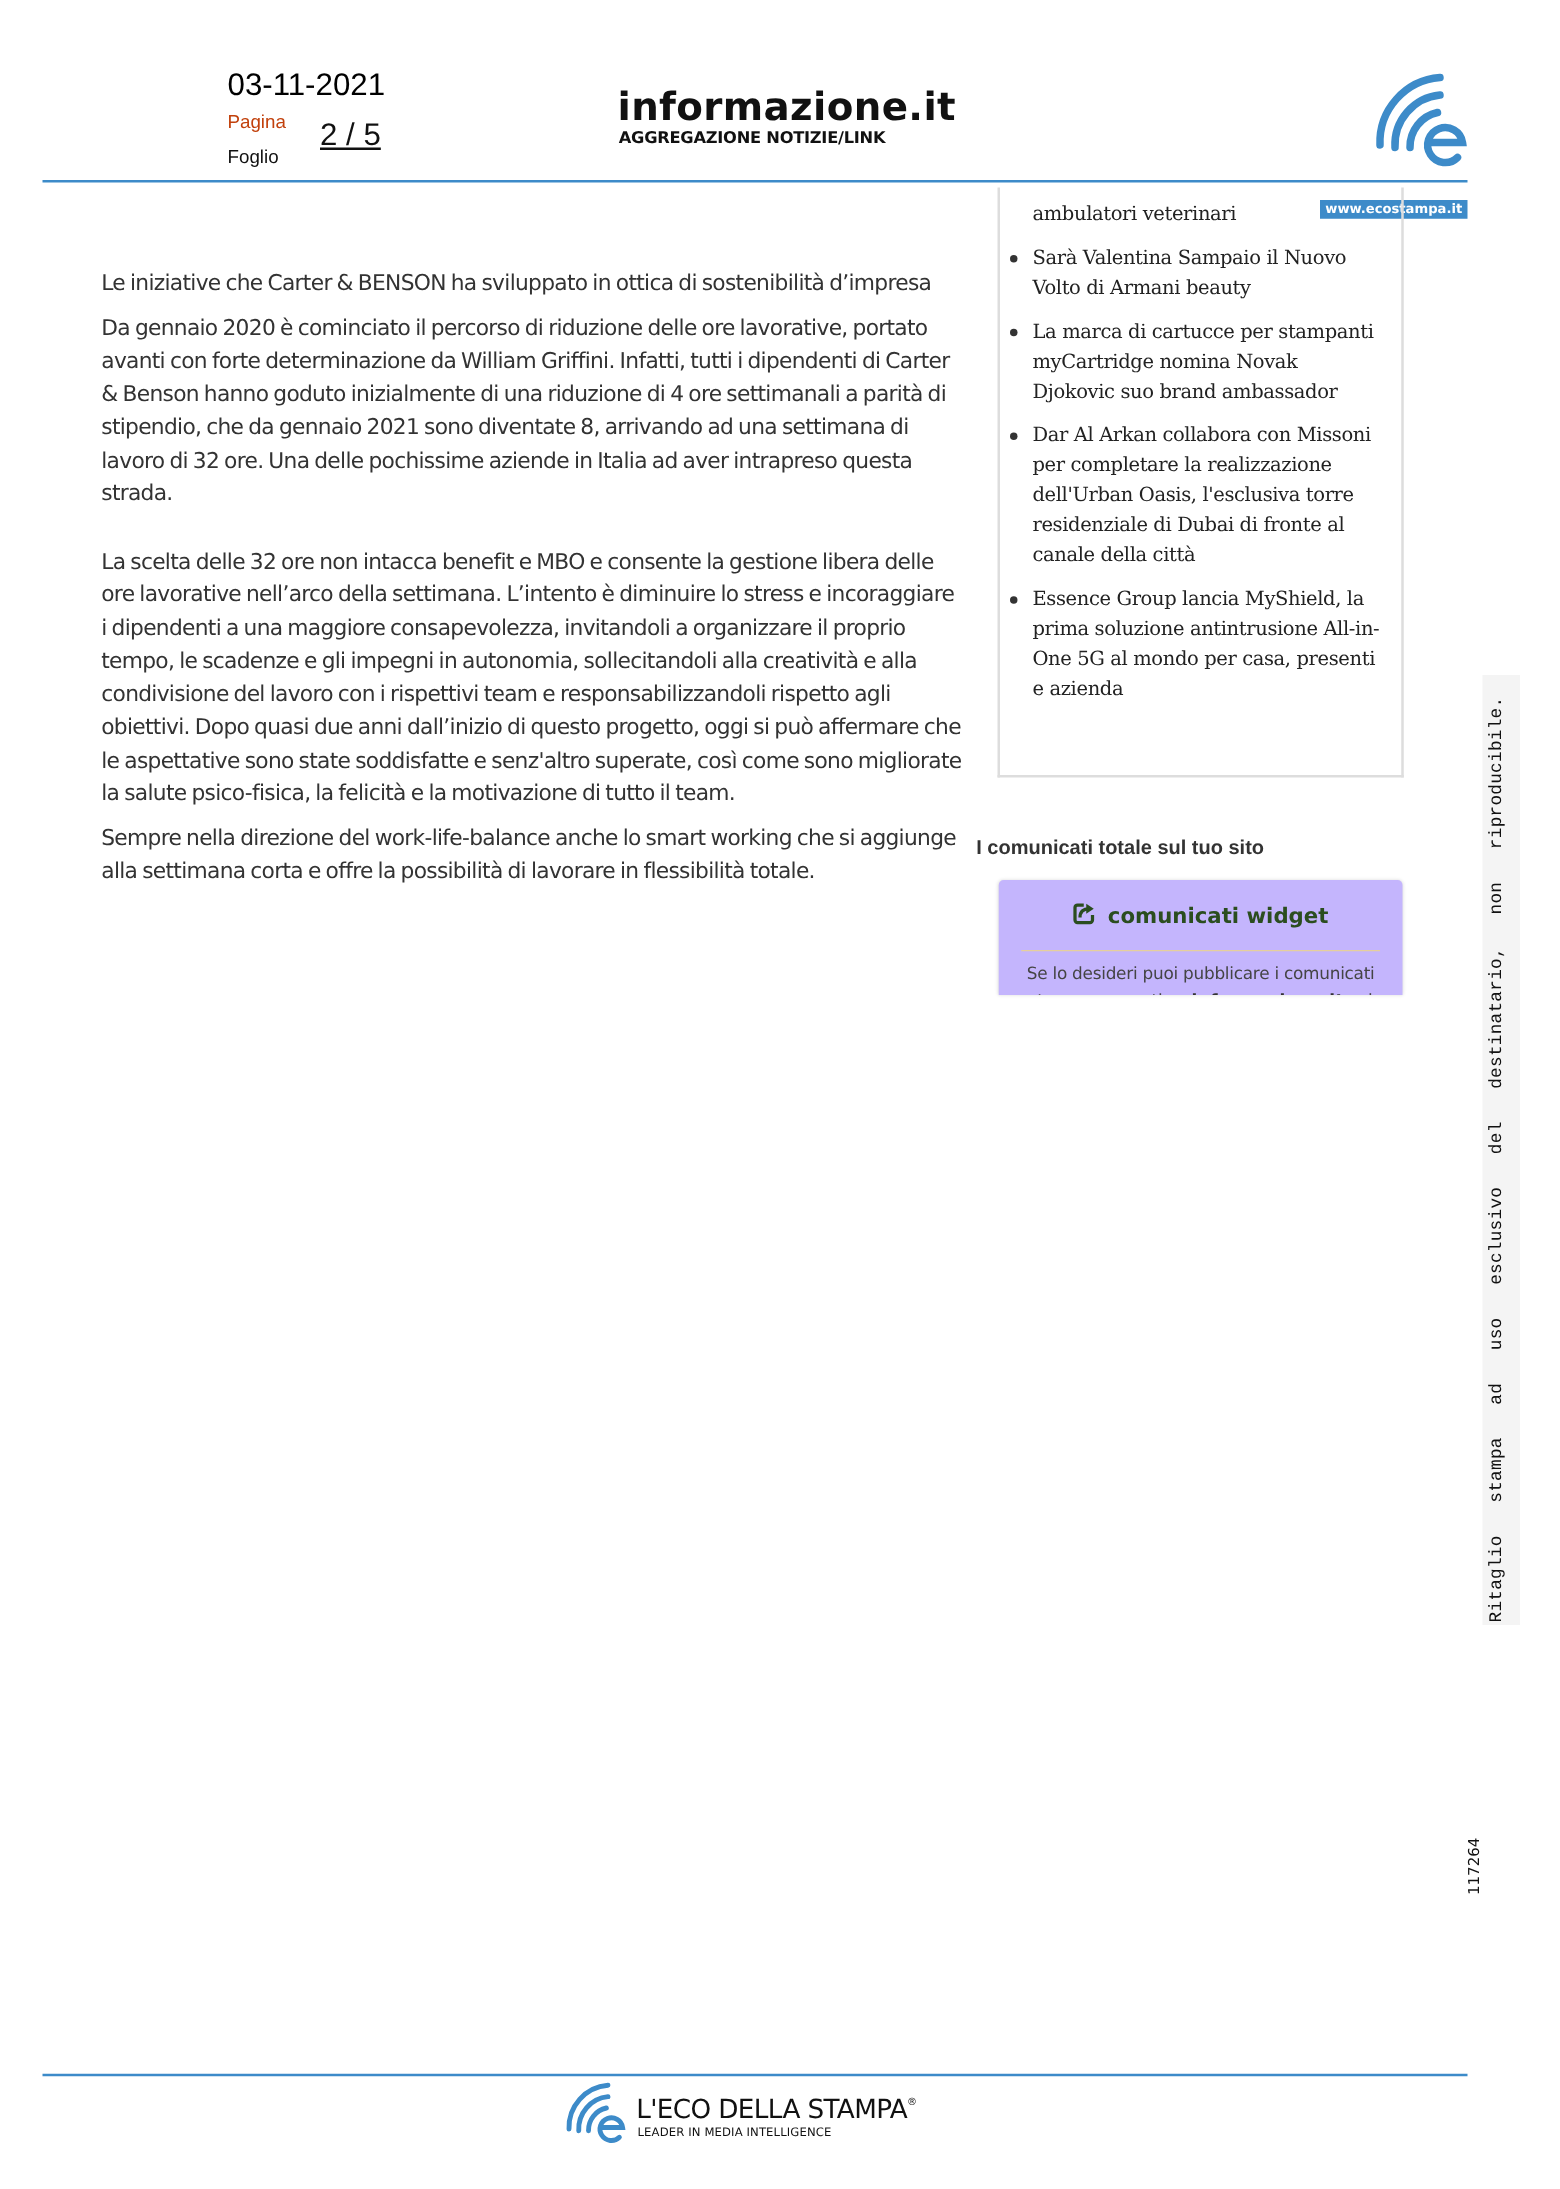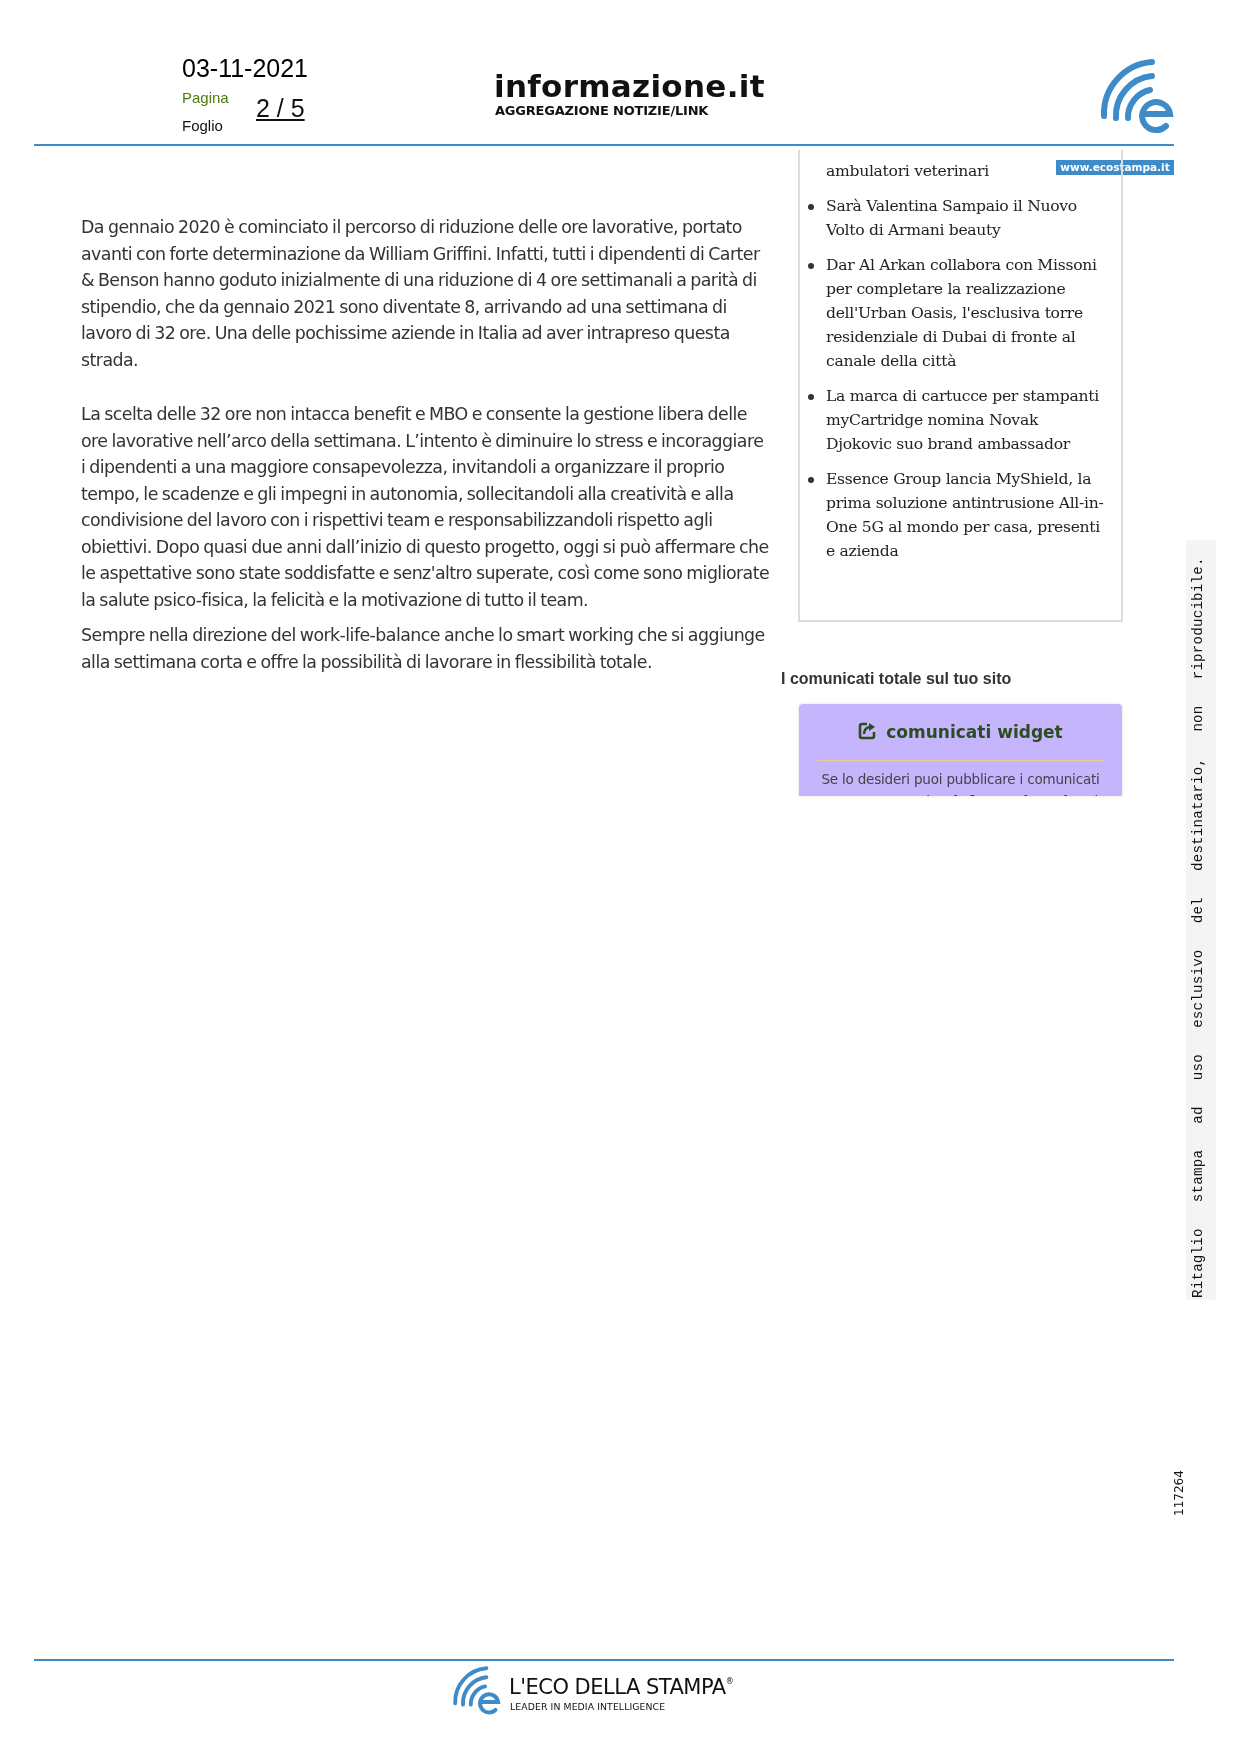--- a/index.html
+++ b/index.html
@@ -1,20 +1,20 @@
 <!DOCTYPE html>
 <html><head>
   <meta charset="utf-8">
   <style>
     html, body { margin: 0; padding: 0; background: #ffffff; }
     body { width: 1248px; height: 1751px; position: relative; overflow: hidden; font-family: "Liberation Sans", sans-serif; color: #222; }
 
     
     .hdr-date { position: absolute; left: 182px; top: 54px; font-size: 25px; color: #000000; font-family: "Liberation Sans", sans-serif; }
-    .hdr-pagina { position: absolute; left: 182px; top: 89px; font-size: 15px; color: #4d7c0f; }
+    .hdr-pagina { position: absolute; left: 182px; top: 89px; font-size: 15px; color: #c2410c; }
     .hdr-foglio { position: absolute; left: 182px; top: 117px; font-size: 15px; color: #111; }
     .hdr-foglio-val { position: absolute; left: 256px; top: 94px; font-size: 25px; color: #111; text-decoration: underline; }
     .hdr-brand { position: absolute; left: 494px; top: 68px; font-size: 31px; font-weight: bold; letter-spacing: 0.3px; color: #111; font-family: "DejaVu Sans", sans-serif; }
     .hdr-sub { position: absolute; left: 495px; top: 103px; font-size: 13px; font-weight: bold; color: #111; font-family: "DejaVu Sans", sans-serif; letter-spacing: -0.2px; }
     .hdr-rule { position: absolute; left: 34px; top: 144px; width: 1140px; height: 2px; background: #3d8bc9; }
     .eco-logo { position: absolute; left: 1096px; top: 56px; width: 80px; height: 80px; }
     .eco-url { position: absolute; left: 1056px; top: 144px; width: 118px; height: 15px; background: #3d8bc9; color: #fff; font-size: 10.5px; font-weight: bold; text-align: center; line-height: 15px; font-family: "DejaVu Sans", sans-serif; margin-top: 16px; }
 
     
     .article { position: absolute; left: 81px; top: 214px; width: 690px; font-family: "DejaVu Sans", sans-serif; font-size: 17.4px; line-height: 26.5px; color: #333; letter-spacing: -0.55px; word-spacing: -1px; }
@@ -64,32 +64,33 @@
     <path d="M8 60 A52 52 0 0 1 56 6"></path>
     <path d="M20 62 A40 40 0 0 1 56 20"></path>
     <path d="M32 62 A28 28 0 0 1 54 34"></path>
     <path d="M48 58 L74 58 A14 14 0 1 0 70 70"></path>
   </g>
 </svg>
 <div class="hdr-rule"></div>
 <div class="eco-url">www.ecostampa.it</div>
 
 <div class="article">
+  <p>Le iniziative che Carter &amp; BENSON ha sviluppato in ottica di sostenibilità d’impresa</p>
   <p>Da gennaio 2020 è cominciato il percorso di riduzione delle ore lavorative, portato avanti con forte determinazione da William Griffini. Infatti, tutti i dipendenti di Carter &amp; Benson hanno goduto inizialmente di una riduzione di 4 ore settimanali a parità di stipendio, che da gennaio 2021 sono diventate 8, arrivando ad una settimana di lavoro di 32 ore. Una delle pochissime aziende in Italia ad aver intrapreso questa strada.</p>
   <p class="gap">La scelta delle 32 ore non intacca benefit e MBO e consente la gestione libera delle ore lavorative nell’arco della settimana. L’intento è diminuire lo stress e incoraggiare i dipendenti a una maggiore consapevolezza, invitandoli a organizzare il proprio tempo, le scadenze e gli impegni in autonomia, sollecitandoli alla creatività e alla condivisione del lavoro con i rispettivi team e responsabilizzandoli rispetto agli obiettivi. Dopo quasi due anni dall’inizio di questo progetto, oggi si può affermare che le aspettative sono state soddisfatte e senz'altro superate, così come sono migliorate la salute psico-fisica, la felicità e la motivazione di tutto il team.</p>
   <p>Sempre nella direzione del work-life-balance anche lo smart working che si aggiunge alla settimana corta e offre la possibilità di lavorare in flessibilità totale.</p>
 </div>
 
 <div class="side-box"></div>
 <div class="side-list">
   <ul>
     <li><span>ambulatori veterinari</span></li>
     <li class="bullet"><span>Sarà Valentina Sampaio il Nuovo Volto di Armani beauty</span></li>
+    <li class="bullet"><span>La marca di cartucce per stampanti myCartridge nomina Novak Djokovic suo brand ambassador</span></li>
     <li class="bullet"><span>Dar Al Arkan collabora con Missoni per completare la realizzazione dell'Urban Oasis, l'esclusiva torre residenziale di Dubai di fronte al canale della città</span></li>
-    <li class="bullet"><span>La marca di cartucce per stampanti myCartridge nomina Novak Djokovic suo brand ambassador</span></li>
     <li class="bullet"><span>Essence Group lancia MyShield, la prima soluzione antintrusione All-in-One 5G al mondo per casa, presenti e azienda</span></li>
   </ul>
 </div>
 
 <div class="widget-title">I comunicati totale sul tuo sito</div>
 <div class="widget-box">
   <div class="widget-head">
     <svg class="wicon" viewBox="0 0 18 18">
       <path d="M9 2 H4 A2 2 0 0 0 2 4 V14 A2 2 0 0 0 4 16 H14 A2 2 0 0 0 16 14 V10" fill="none" stroke="#2b4d1f" stroke-width="2.6"></path>
       <path d="M6 12 C6 7 9 5 13 5" fill="none" stroke="#2b4d1f" stroke-width="2.6"></path>

